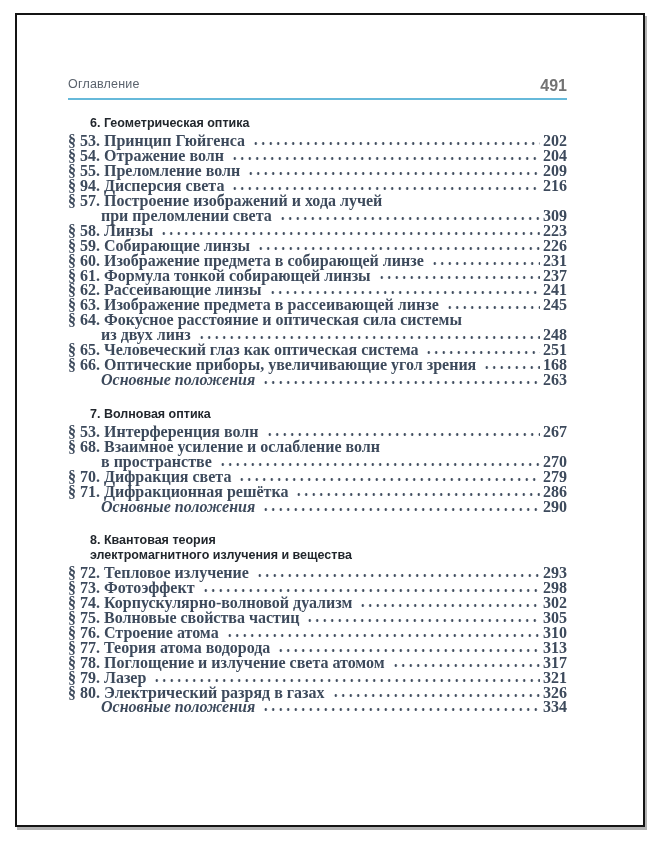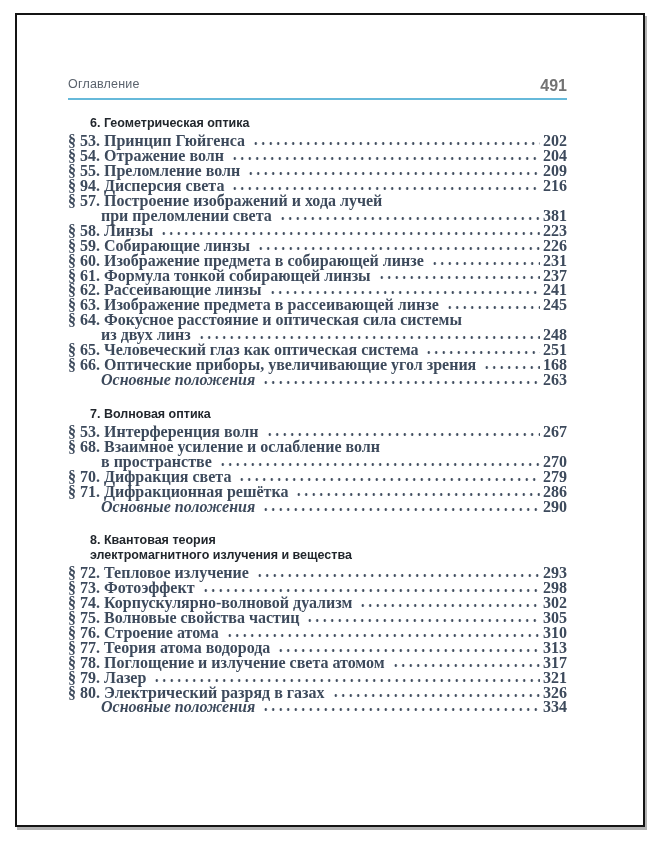--- a/index.html
+++ b/index.html
@@ -119,21 +119,21 @@
             <span class="label">§ 94. Дисперсия света</span>
             <span class="leader"></span>
             <span class="pagenum">216</span>
           </div>
           <div class="toc-row">
             <span class="label">§ 57. Построение изображений и хода лучей</span>
           </div>
           <div class="toc-row cont">
             <span class="label">при преломлении света</span>
             <span class="leader"></span>
-            <span class="pagenum">381</span>
+            <span class="pagenum">309</span>
           </div>
           <div class="toc-row">
             <span class="label">§ 58. Линзы</span>
             <span class="leader"></span>
             <span class="pagenum">223</span>
           </div>
           <div class="toc-row">
             <span class="label">§ 59. Собирающие линзы</span>
             <span class="leader"></span>
             <span class="pagenum">226</span>

